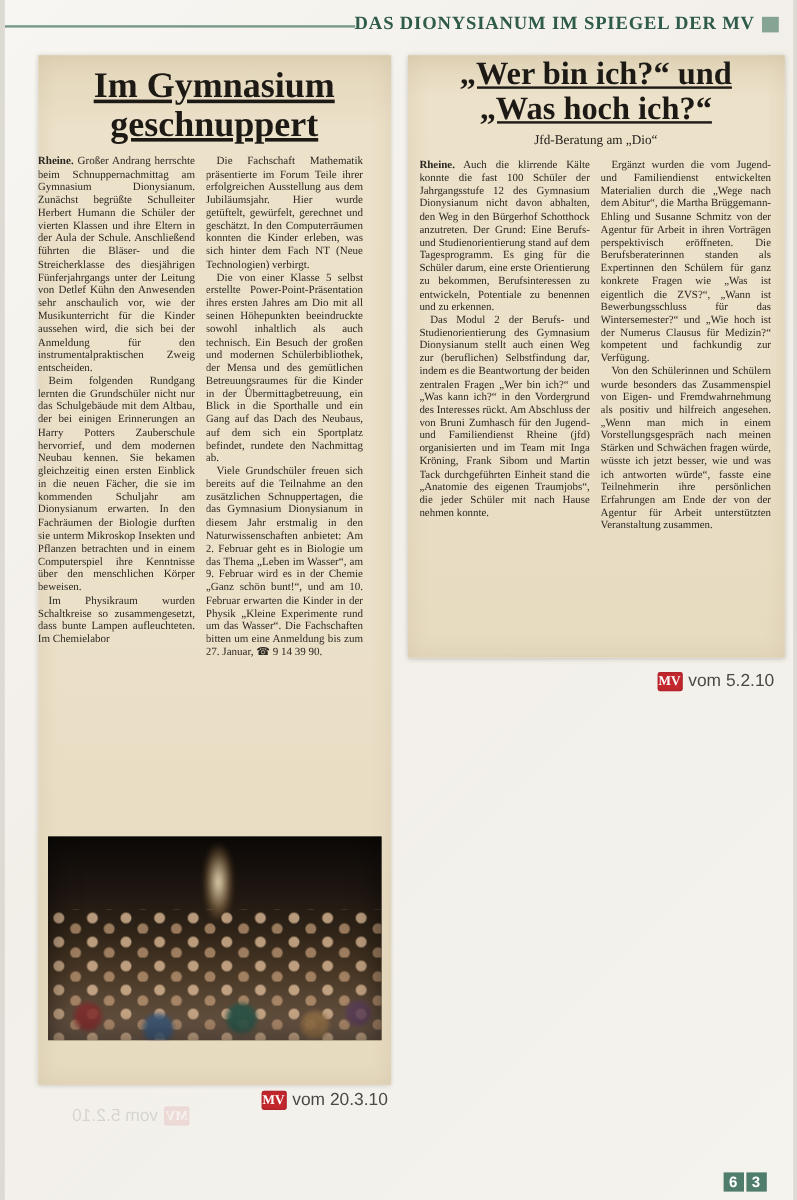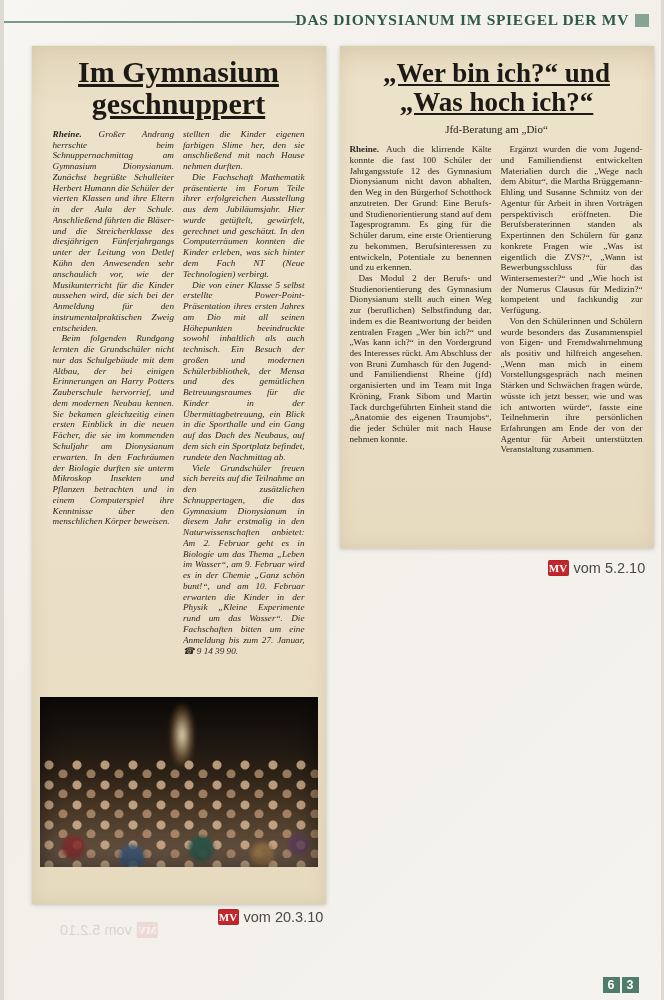--- a/index.html
+++ b/index.html
@@ -11,26 +11,26 @@
   .mast-title{position:absolute;top:11px;left:292px;right:34px;text-align:right;
         color:#2f5b4a;font-weight:bold;font-size:15.5px;letter-spacing:.7px;white-space:nowrap;}
   .mast-square{position:absolute;top:14px;right:12px;width:14px;height:13px;background:#86a494;}
   
   .clip{position:absolute;background:linear-gradient(180deg,#e2d5b9 0%,#ece1c9 7%,#ebe0c8 55%,#e6dabf 100%);
         box-shadow:0 1px 4px rgba(60,50,30,.25), inset 0 0 18px rgba(120,100,60,.12);}
   .clip-left{left:28px;top:46px;width:294px;height:858px;}
   .clip-right{left:336px;top:46px;width:314px;height:502px;}
   .headline{text-align:center;font-weight:bold;color:#1d1a16;margin:10px 6px 0;line-height:1.08;text-decoration:underline;}
   .headline.left{font-size:30px;}
-  .headline.right{font-size:27px;margin-top:13px;}
+  .headline.right{font-size:27px;margin-top:1px;}
   .subhead{text-align:center;color:#24211c;margin-top:3px;}
   .subhead.left{font-size:15px;}
   .subhead.right{font-size:11px;margin-top:6px;}
   .cols{display:flex;margin-top:8px;}
-  .cols.left{padding:0 21px;gap:9px;font-style:italic;}
+  .cols.left{padding:0 0;gap:9px;}
   .cols.right{padding:0 10px;gap:9px;margin-top:9px;}
   .col{text-align:justify;overflow:hidden;color:#2b2721;hyphens:auto;-webkit-hyphens:auto;}
   .cols.left .col{width:131px;height:546px;font-size:9.2px;line-height:1.17;}
   .cols.right .col{width:142px;height:390px;font-size:9.1px;line-height:1.18;}
   .col p{margin:0;}
   .col p.ind{text-indent:9px;}
   .dl{font-weight:bold;}
   
   .photo{position:absolute;left:8px;top:651px;width:278px;height:170px;overflow:hidden;
         background:linear-gradient(180deg,#0e0b08 0%,#1d1510 26%,#2e2317 46%,#483725 66%,#5e4b3a 86%,#6c594a 100%);}
@@ -77,23 +77,23 @@
   <div class="mast-rule"></div>
   <div class="mast-title">DAS DIONYSIANUM IM SPIEGEL DER MV</div>
   <div class="mast-square"></div>
 
   <div class="clip clip-left">
     <div class="headline left">Im Gymnasium geschnuppert</div>
     <div class="cols left">
       <div class="col" lang="de">
         <p><strong class="dl">Rheine.</strong> <span>Großer Andrang herrschte beim Schnuppernachmittag am Gymnasium Dionysianum. Zunächst begrüßte Schulleiter Herbert Humann die Schüler der vierten Klassen und ihre Eltern in der Aula der Schule. Anschließend führten die Bläser- und die Streicherklasse des diesjährigen Fünferjahrgangs unter der Leitung von Detlef Kühn den Anwesenden sehr anschaulich vor, wie der Musikunterricht für die Kinder aussehen wird, die sich bei der Anmeldung für den instrumentalpraktischen Zweig entscheiden.</span></p>
         <p class="ind">Beim folgenden Rundgang lernten die Grundschüler nicht nur das Schulgebäude mit dem Altbau, der bei einigen Erinnerungen an Harry Potters Zauberschule hervorrief, und dem modernen Neubau kennen. Sie bekamen gleichzeitig einen ersten Einblick in die neuen Fächer, die sie im kommenden Schuljahr am Dionysianum erwarten. In den Fachräumen der Biologie durften sie unterm Mikroskop Insekten und Pflanzen betrachten und in einem Computerspiel ihre Kenntnisse über den menschlichen Körper beweisen.</p>
+        <p class="ind">Im Physikraum wurden Schaltkreise so zusammengesetzt, dass bunte Lampen aufleuchteten. Im Chemielabor</p>
       </div>
       <div class="col" lang="de">
-        <p>stellten die Kinder eigenen farbigen Slime her, den sie anschließend mit nach Hause nehmen durften.</p>
         <p class="ind">Die Fachschaft Mathematik präsentierte im Forum Teile ihrer erfolgreichen Ausstellung aus dem Jubiläumsjahr. Hier wurde getüftelt, gewürfelt, gerechnet und geschätzt. In den Computerräumen konnten die Kinder erleben, was sich hinter dem Fach NT (Neue Technologien) verbirgt.</p>
         <p class="ind">Die von einer Klasse 5 selbst erstellte Power-Point-Präsentation ihres ersten Jahres am Dio mit all seinen Höhepunkten beeindruckte sowohl inhaltlich als auch technisch. Ein Besuch der großen und modernen Schülerbibliothek, der Mensa und des gemütlichen Betreuungsraumes für die Kinder in der Übermittagbetreuung, ein Blick in die Sporthalle und ein Gang auf das Dach des Neubaus, auf dem sich ein Sportplatz befindet, rundete den Nachmittag ab.</p>
         <p class="ind">Viele Grundschüler freuen sich bereits auf die Teilnahme an den zusätzlichen Schnuppertagen, die das Gymnasium Dionysianum in diesem Jahr erstmalig in den Naturwissenschaften anbietet: Am 2. Februar geht es in Biologie um das Thema „Leben im Wasser“, am 9. Februar wird es in der Chemie „Ganz schön bunt!“, und am 10. Februar erwarten die Kinder in der Physik „Kleine Experimente rund um das Wasser“. Die Fachschaften bitten um eine Anmeldung bis zum 27. Januar, ☎ 9 14 39 90.</p>
       </div>
     </div>
     <div class="photo">
       <div class="glow"></div>
       <div class="crowd"></div>
       <div class="jackets"></div>
     </div>

